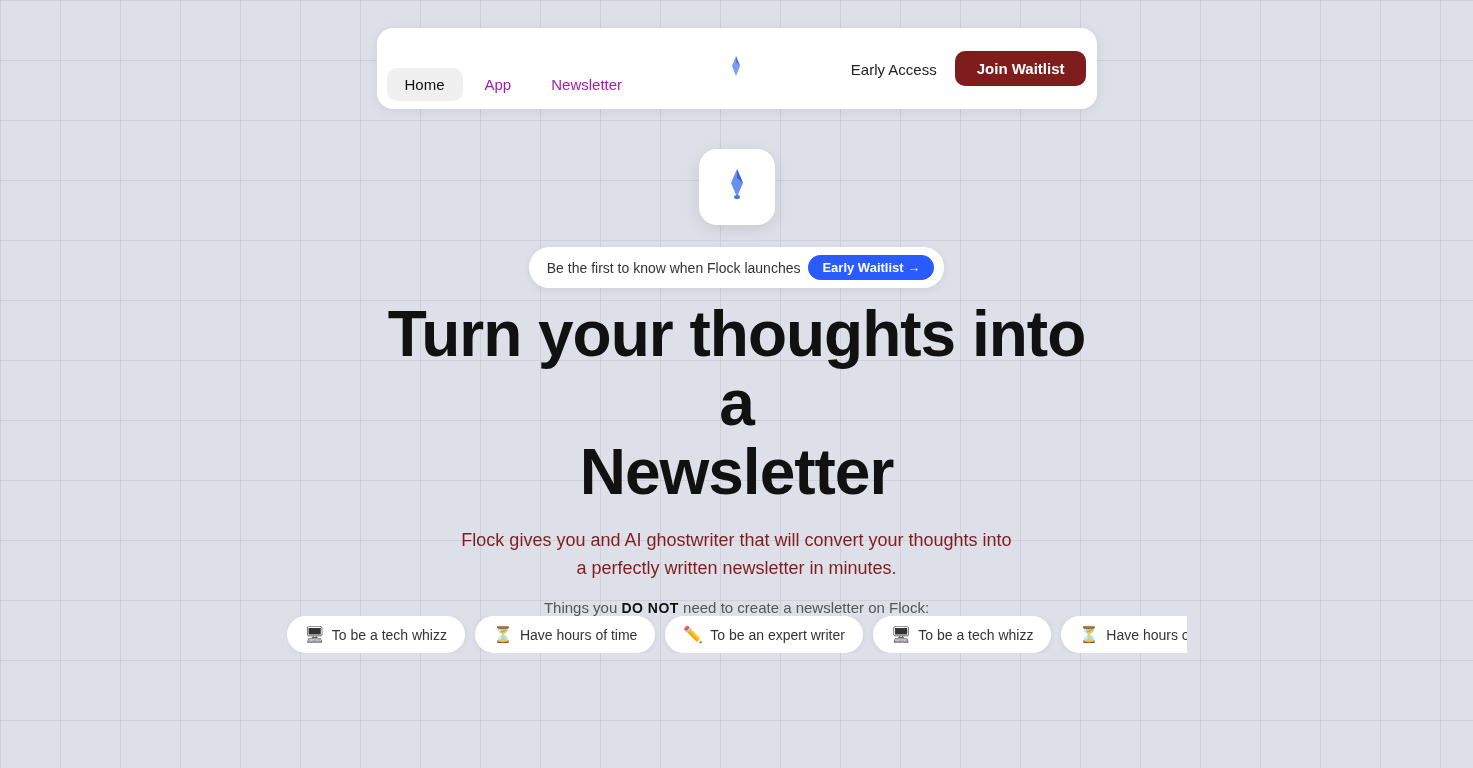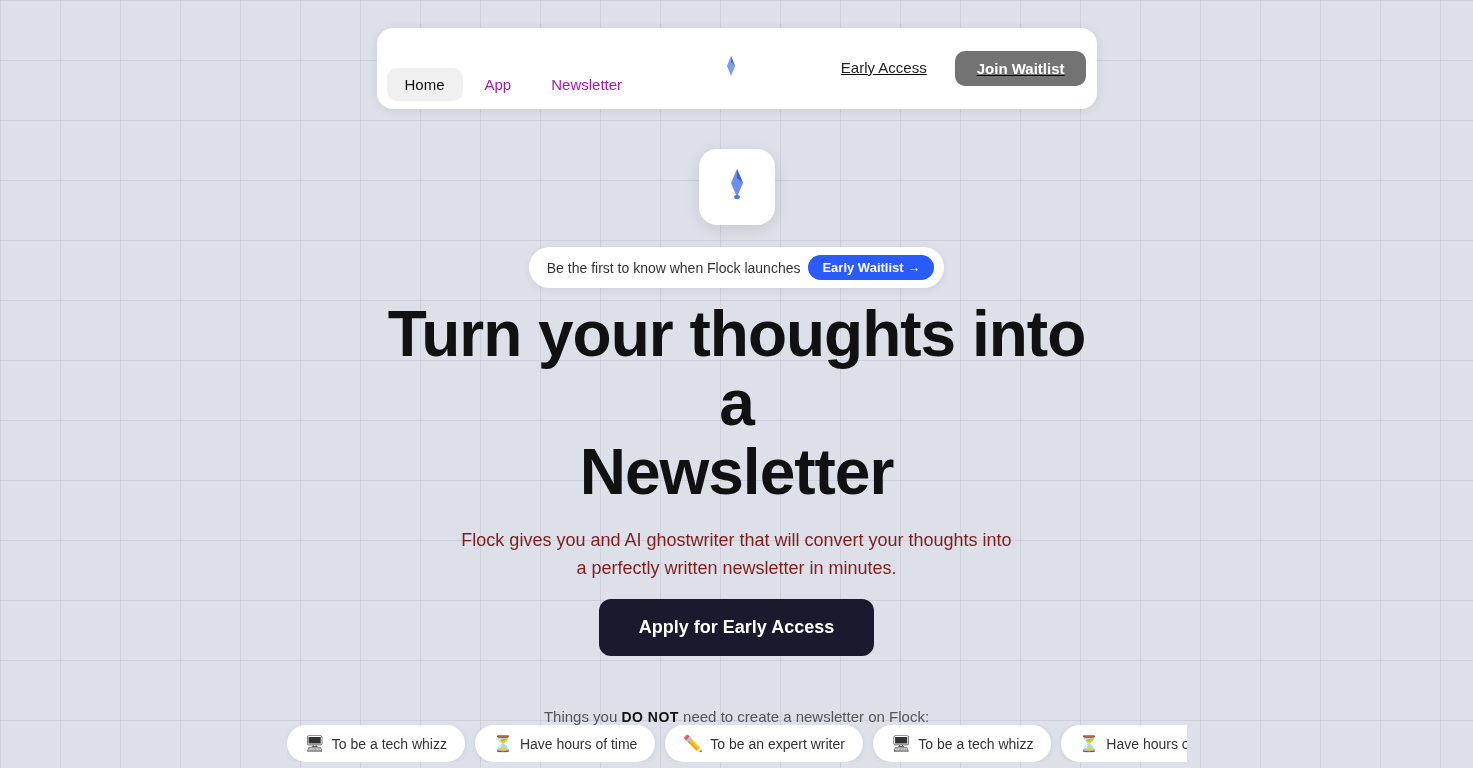--- a/index.html
+++ b/index.html
@@ -77,41 +77,39 @@
       justify-content: center;
     }
 
     .nav-logo-pen {
       font-size: 22px;
       color: #7b8cde;
     }
 
     .nav-right {
       display: flex;
-      align-items: flex-start;
-      gap: 10px;
-      text-decoration: underline;
+      align-items: flex-end;
     }
 
     .btn-early-access {
       padding: 8px 18px;
       border-radius: 10px;
       border: none;
       background: transparent;
       color: #222;
       font-size: 15px;
       font-weight: 500;
       cursor: pointer;
     }
 
     .btn-join-waitlist {
       padding: 9px 22px;
       border-radius: 10px;
       border: none;
-      background: #737373;
+      background: #7f1d1d;
       color: #fff;
       font-size: 15px;
       font-weight: 600;
       cursor: pointer;
     }
 
     
     .hero {
       display: flex;
       flex-direction: column;
@@ -287,21 +285,20 @@
       <button class="join-btn">Early Waitlist →</button>
     </div>
 
     <h1 class="hero-title">
       <span>Turn your thoughts into a</span><br>
       <span>Newsletter</span>
     </h1>
 
     <p class="hero-subtitle">Flock gives you and AI ghostwriter that will convert your thoughts into a perfectly written newsletter in minutes.</p>
 
-    <button class="btn-apply">Apply for Early Access</button>
 
     <div class="dontneed-section">
       <p class="dontneed-title">
         <span>Things you </span><strong>DO NOT</strong><span> need to create a newsletter on Flock:</span>
       </p>
       <div class="dontneed-scroll">
         <div class="dontneed-item">
           <span class="icon">🖥</span>
           <span>To be a tech whizz</span>
         </div>

